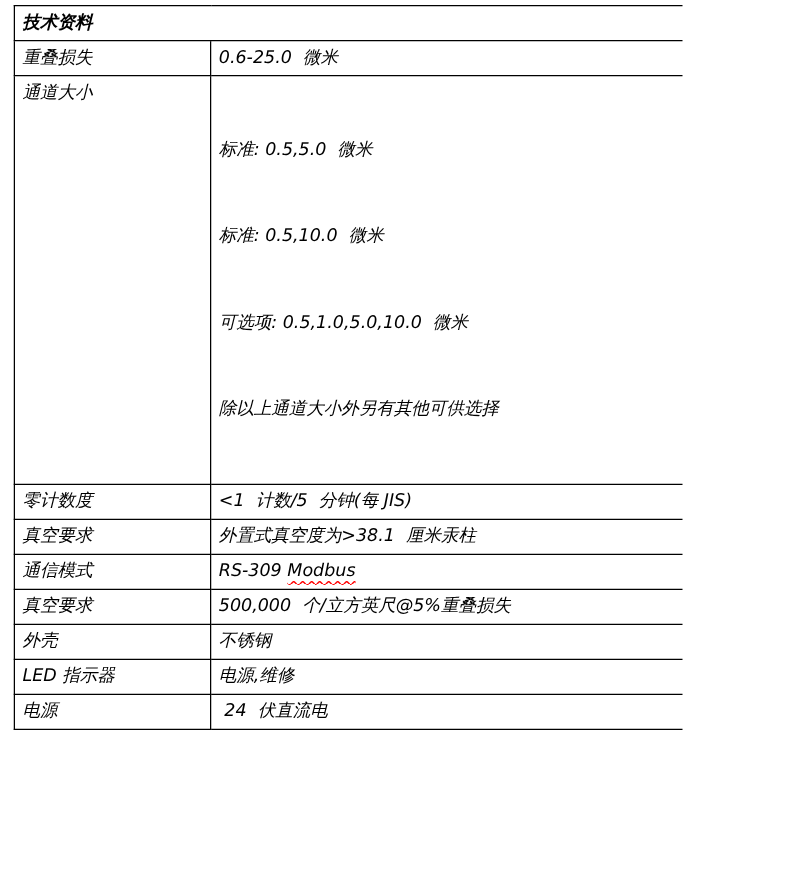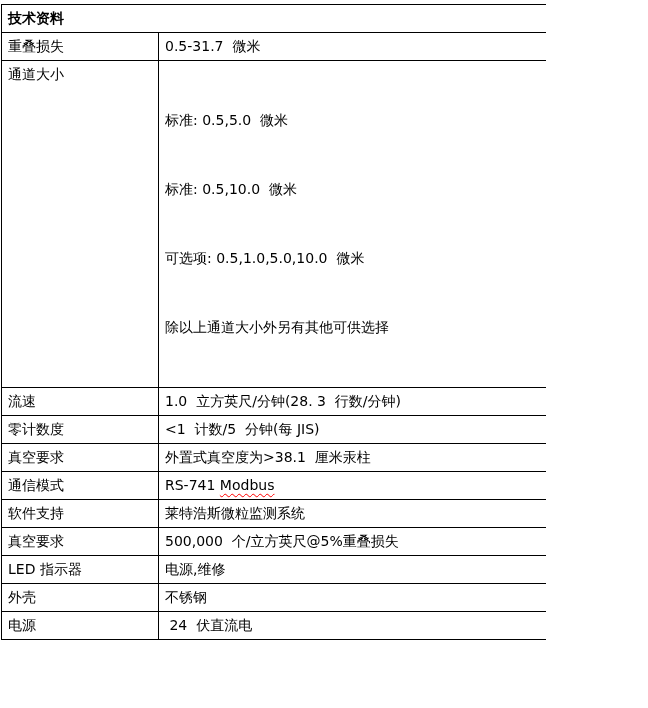--- a/index.html
+++ b/index.html
@@ -5,23 +5,24 @@
   html, body {
     margin: 0;
     padding: 0;
     background: #ffffff;
     font-family: "DejaVu Sans", "Liberation Sans", sans-serif;
   }
   .doc {
     width: 546px;
     height: 708px;
     box-sizing: border-box;
-    padding: 4px 0 0 1px;
+    padding: 4px 0 0 11px;
     background: #ffffff;
     overflow: hidden;
+    font-style: italic;
   }
   table.spec {
     border-collapse: collapse;
     width: 618px;
     table-layout: fixed;
   }
   col.c1 { width: 157px; }
   table.spec td {
     border: 1px solid #000000;
     padding: 2px 6px;
@@ -54,74 +55,66 @@
         <col class="c1">
         <col class="c2">
       </colgroup>
     <tbody>
       <tr>
         <td colspan="2" class="sect">技术资料</td>
       </tr>
 
       <tr>
         <td class="lbl">重叠损失</td>
-        <td class="val">0.5-31.7  微米</td>
+        <td class="val">0.6-25.0  微米</td>
       </tr>
 
       <tr>
         <td class="lbl">通道大小</td>
         <td class="val">
           <div class="vline">标准: 0.5,5.0  微米</div>
           <div class="vline">标准: 0.5,10.0  微米</div>
           <div class="vline">可选项: 0.5,1.0,5.0,10.0  微米</div>
           <div class="vline">除以上通道大小外另有其他可供选择</div>
         </td>
       </tr>
 
 
-      <tr>
-        <td class="lbl">流速</td>
-        <td class="val">1.0  立方英尺/分钟(28. 3  行数/分钟)</td>
-      </tr>
 
 
       <tr>
         <td class="lbl">零计数度</td>
         <td class="val">&lt;1  计数/5  分钟(每 JIS)</td>
       </tr>
 
 
       <tr>
         <td class="lbl">真空要求</td>
         <td class="val">外置式真空度为&gt;38.1  厘米汞柱</td>
       </tr>
 
       <tr>
         <td class="lbl">通信模式</td>
-        <td class="val"><span>RS-741 </span><span class="misspelled">Modbus</span></td>
+        <td class="val"><span>RS-309 </span><span class="misspelled">Modbus</span></td>
       </tr>
 
-      <tr>
-        <td class="lbl">软件支持</td>
-        <td class="val">莱特浩斯微粒监测系统</td>
-      </tr>
 
       <tr>
         <td class="lbl">真空要求</td>
         <td class="val">500,000  个/立方英尺@5%重叠损失</td>
       </tr>
 
       <tr>
-        <td class="lbl">LED  指示器</td>
-        <td class="val">电源,维修</td>
+        <td class="lbl">外壳</td>
+        <td class="val">不锈钢</td>
       </tr>
 
       <tr>
-        <td class="lbl">外壳</td>
-        <td class="val">不锈钢</td>
+        <td class="lbl">LED  指示器</td>
+        <td class="val">电源,维修</td>
       </tr>
 
       <tr>
         <td class="lbl">电源</td>
         <td class="val"> 24  伏直流电</td>
       </tr>
 
     </tbody>
   </table>
 </div>

